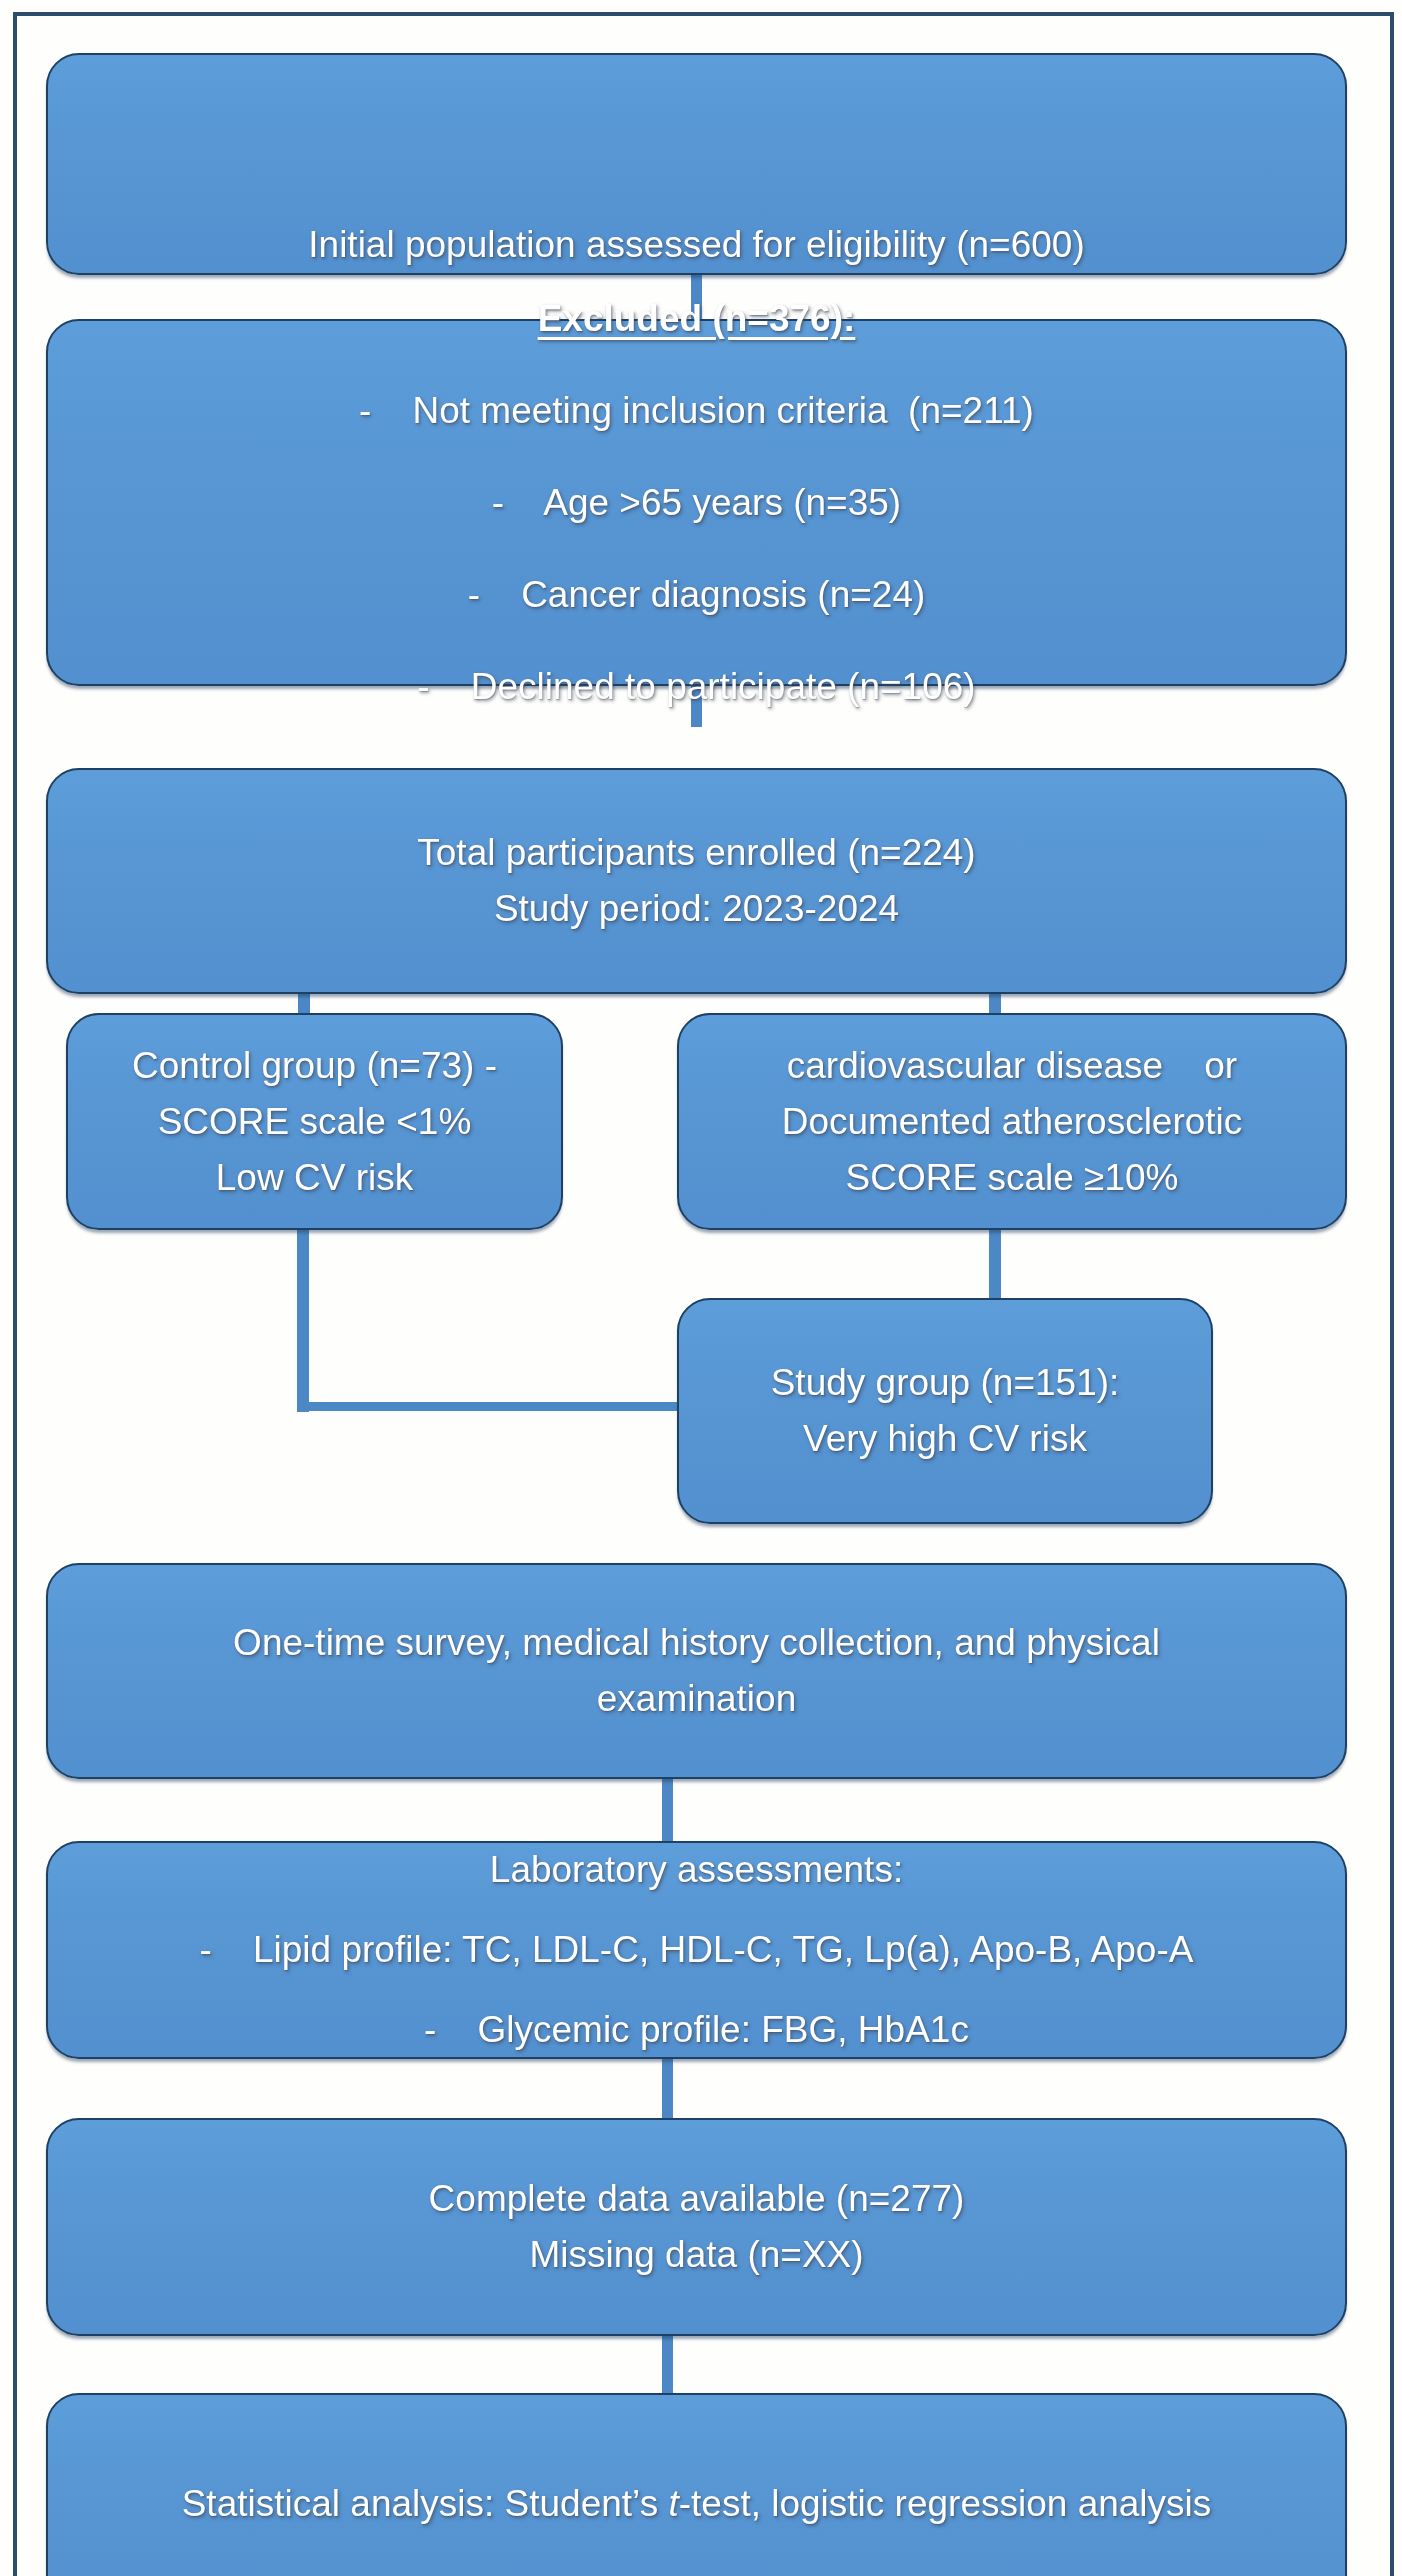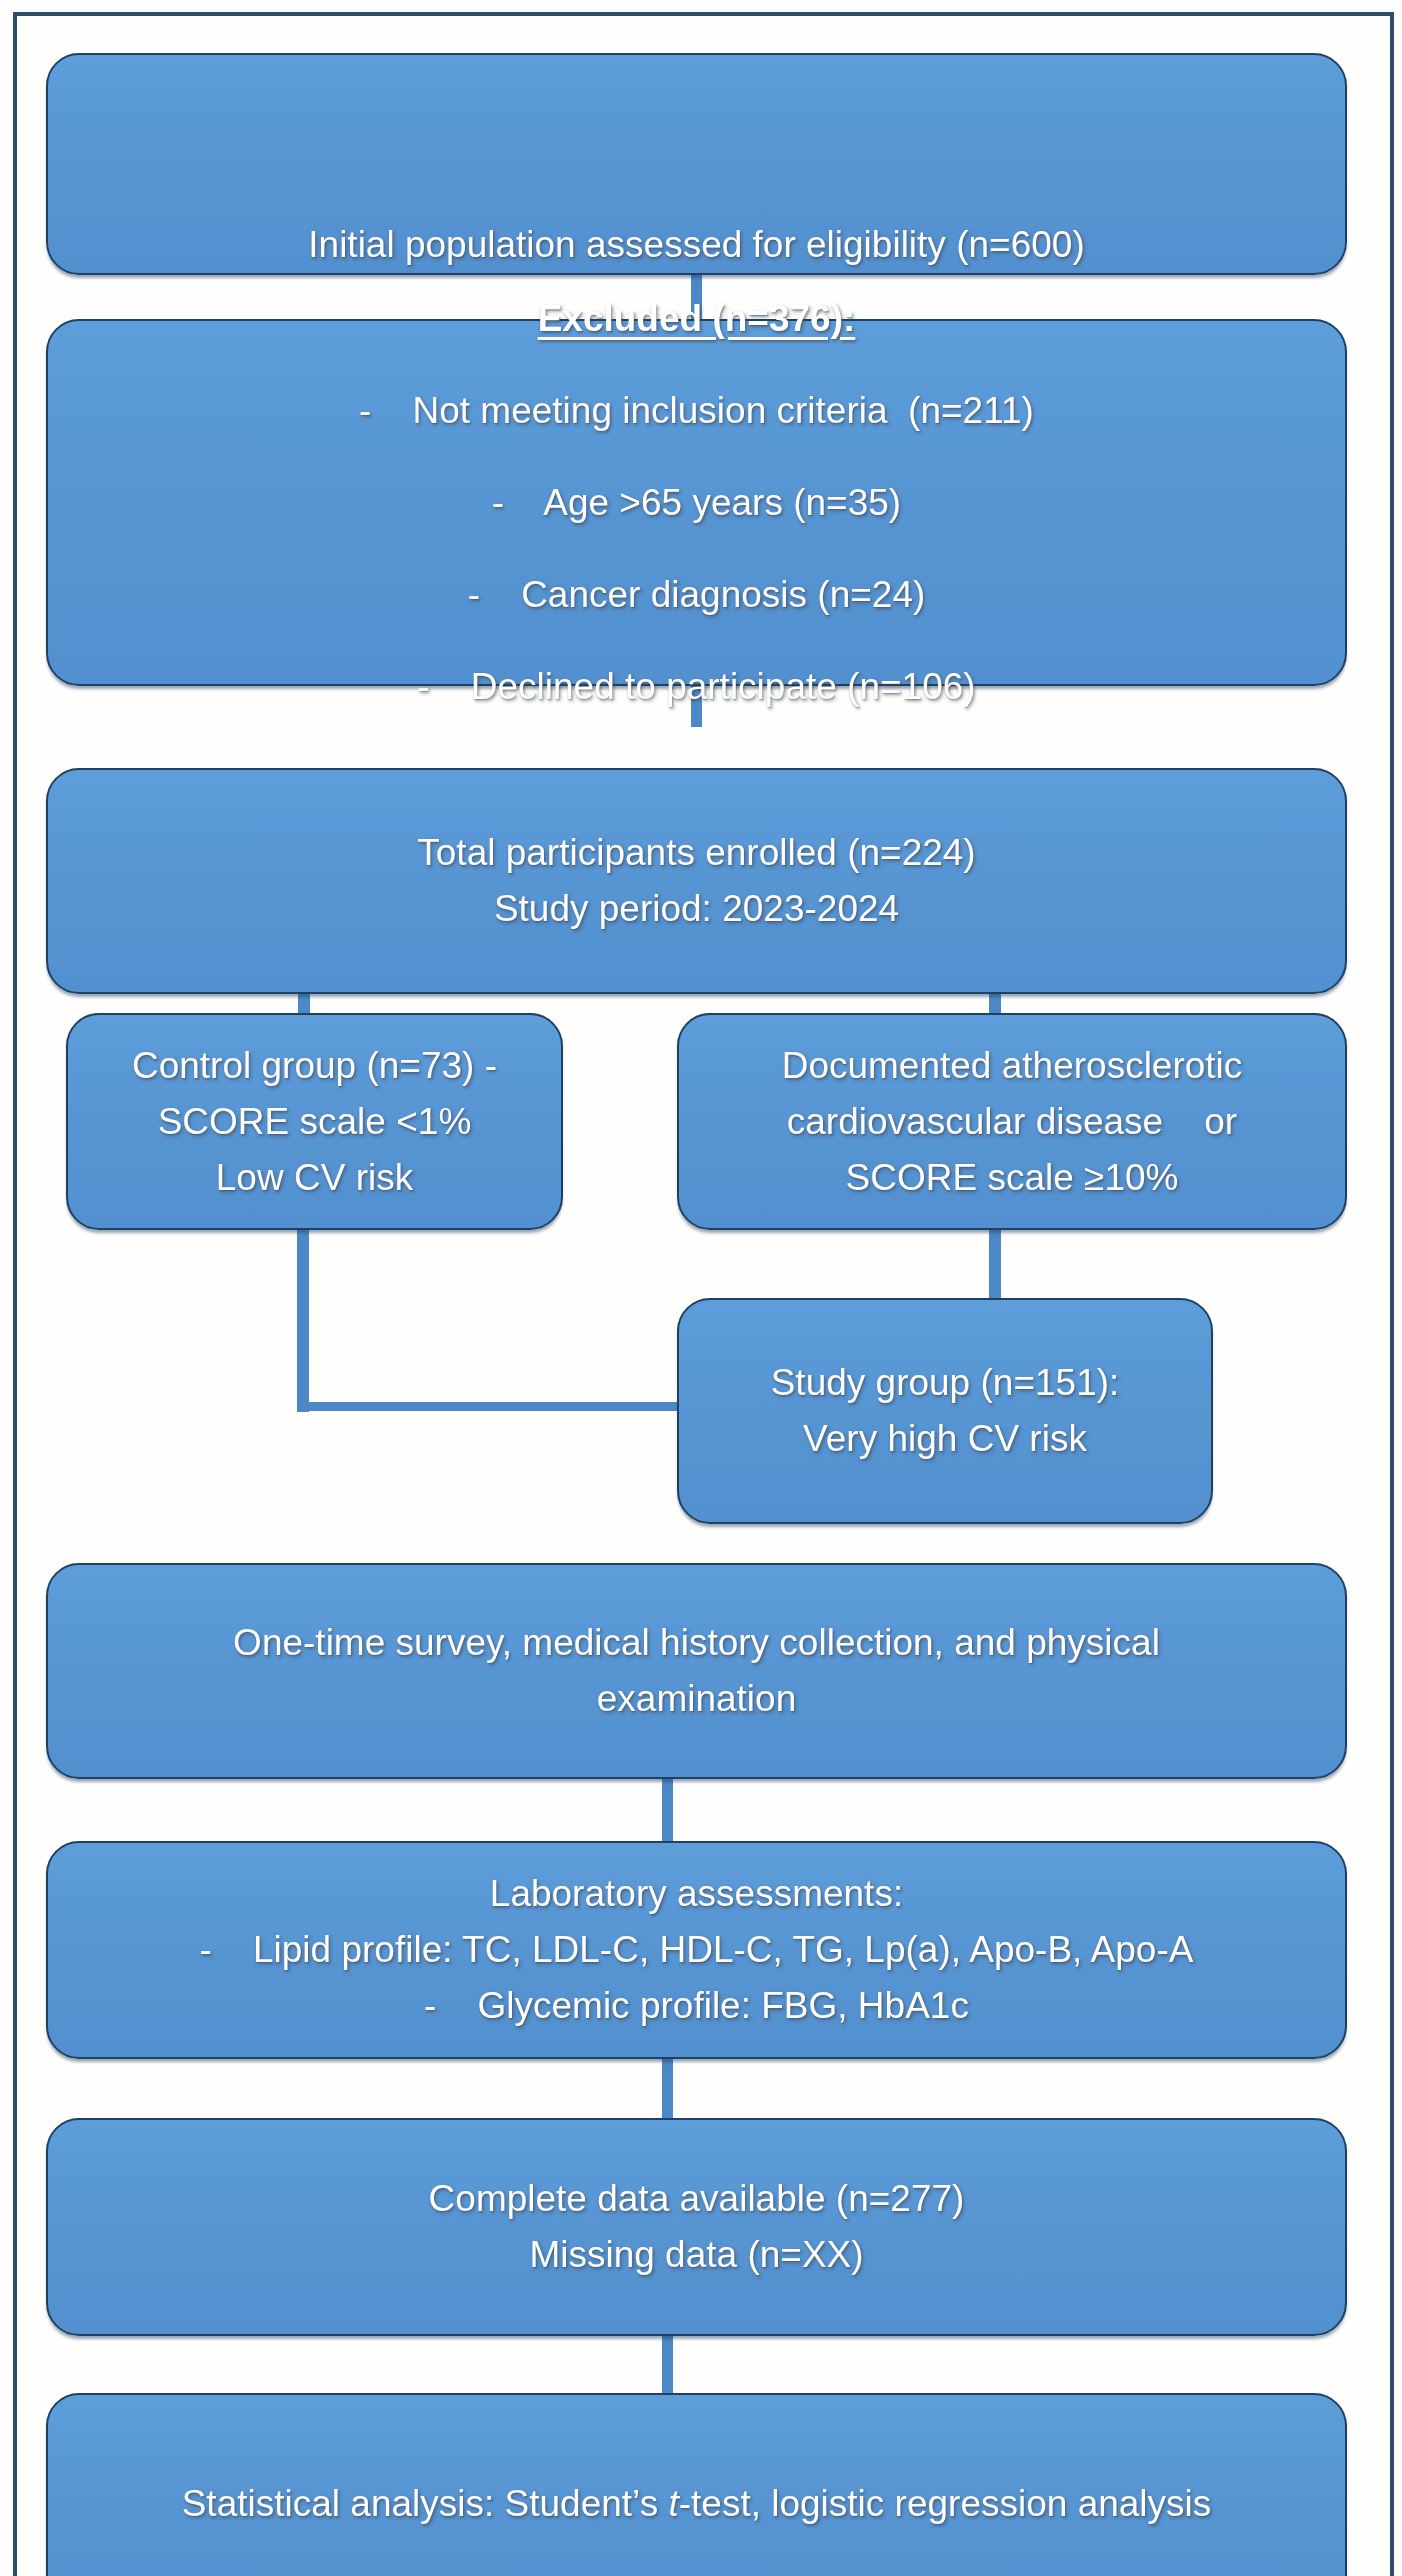--- a/index.html
+++ b/index.html
@@ -49,21 +49,21 @@
   }
   .italic{ font-style:italic; }
   
   #n-initial   { left:46px;   top:53px;  width:1301px; height:222px;justify-content:flex-end; }
   #n-excluded  { left:46px;   top:319px;  width:1301px; height:367px;gap:36px; }
   #n-enrolled  { left:46px;   top:768px; width:1301px; height:226px; }
   #n-control   { left:66px;  top:1013px; width:497px;  height:217px; }
   #n-document  { left:677px; top:1013px; width:670px; height:217px; }
   #n-study     { left:677px; top:1298px; width:536px; height:226px; }
   #n-survey    { left:46px;   top:1563px; width:1301px; height:216px; padding:16px 88px; }
-  #n-lab       { left:46px;   top:1841px; width:1301px; height:218px; }
+  #n-lab       { left:46px;   top:1841px; width:1301px; height:218px;gap:24px; }
   #n-complete  { left:46px;   top:2118px; width:1301px; height:218px; }
   #n-stats     { left:46px;   top:2393px; width:1301px; height:222px; padding:0 15.5px; }
   
   #c-initial-excluded { left:691px; top:273px;  width:10.8px; height:48px; }
   #c-excluded-enrolled{ left:691px; top:685px; width:10.8px; height:42px; }
   #c-enrolled-control { left:298px;  top:949px; width:12.4px; height:65px; }
   #c-enrolled-document{ left:989px; top:949px; width:12.4px; height:65px; }
   #c-control-elbow-v  { left:297px;  top:1229px; width:12.4px; height:183px; }
   #c-control-elbow-h  { left:297px;  top:1402px; width:383px; height:9.3px; }
   #c-document-study   { left:989px; top:1229px; width:12.4px; height:71px; }
@@ -105,22 +105,22 @@
     <div class="line">Study period: 2023-2024</div>
   </div>
 
   <div class="node" id="n-control">
     <div class="line">Control group (n=73) -</div>
     <div class="line">SCORE scale &lt;1%</div>
     <div class="line">Low CV risk</div>
   </div>
 
   <div class="node" id="n-document">
+    <div class="line">cardiovascular disease    or</div>
     <div class="line">Documented atherosclerotic</div>
-    <div class="line">cardiovascular disease    or</div>
     <div class="line">SCORE scale ≥10%</div>
   </div>
 
   <div class="node" id="n-study">
     <div class="line">Study group (n=151):</div>
     <div class="line">Very high CV risk</div>
   </div>
 
   <div class="node" id="n-survey">
     <div class="line">One-time survey, medical history collection, and physical examination</div>

